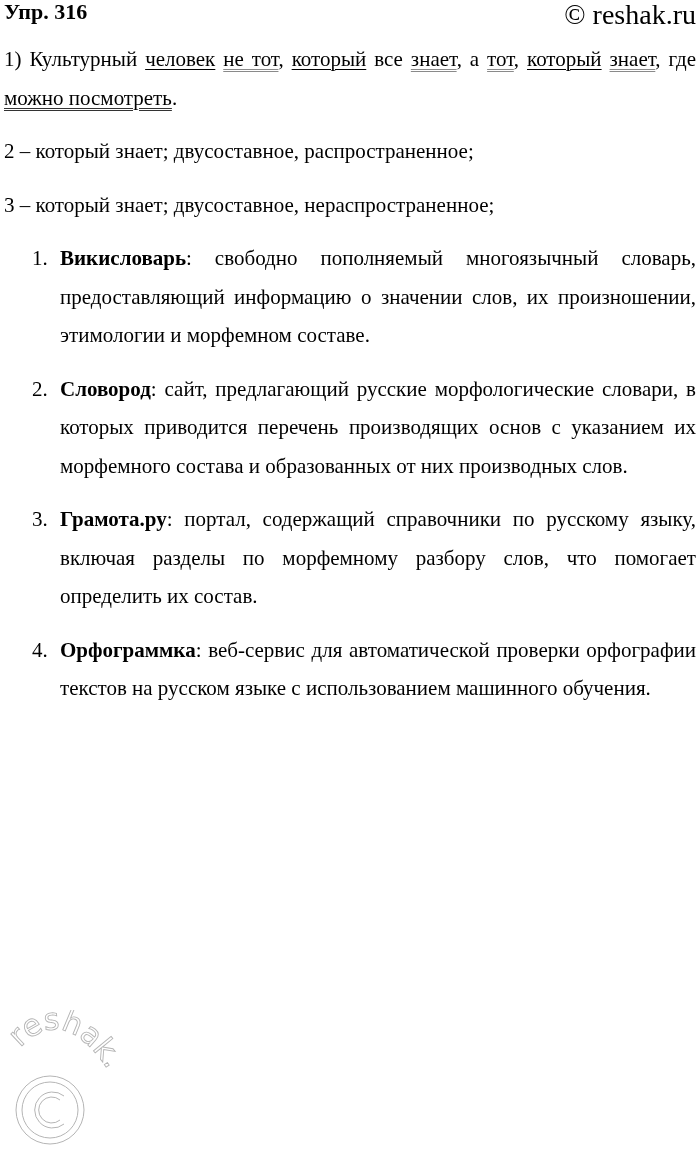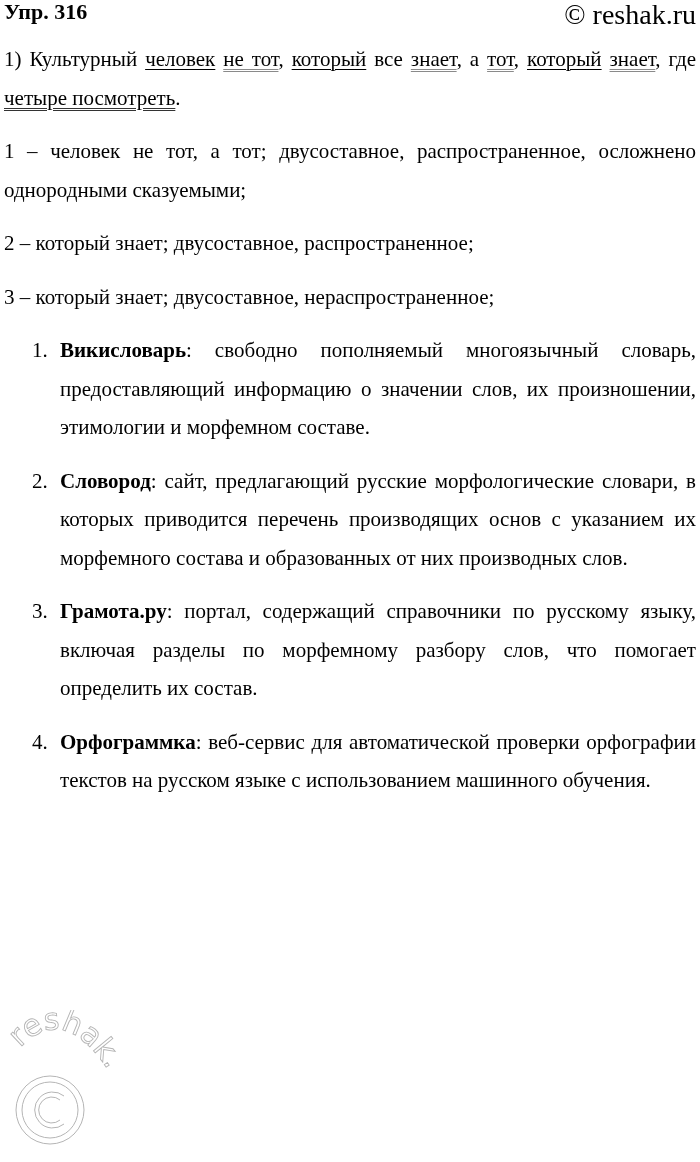--- a/index.html
+++ b/index.html
@@ -111,24 +111,23 @@
     <span>Культурный</span>
     <span class="s">человек</span>
     <span class="p">не тот</span><span>,</span>
     <span class="s">который</span>
     <span>все</span>
     <span class="p">знает</span><span>, а</span>
     <span class="p">тот</span><span>,</span>
     <span class="s">который</span>
     <span class="p">знает</span><span>,</span>
     <span>где</span>
-    <span class="p-dark">четыре посмотреть</span><span>.</span>
+    <span class="p-dark">можно посмотреть</span><span>.</span>
   </p>
 
-  <p>1 – человек не тот, а тот; двусоставное, распространенное, осложнено однородными сказуемыми;</p>
   <p>2 – который знает; двусоставное, распространенное;</p>
   <p>3 – который знает; двусоставное, нераспространенное;</p>
 
 
   <ol class="resources">
     <li>
       <span class="num">1.</span><span class="term">Викисловарь</span><span>: свободно пополняемый многоязычный словарь, предоставляющий информацию о значении слов, их произношении, этимологии и морфемном составе.</span>
     </li>
     <li>
       <span class="num">2.</span><span class="term">Словород</span><span>: сайт, предлагающий русские морфологические словари, в которых приводится перечень производящих основ с указанием их морфемного состава и образованных от них производных слов.</span>

